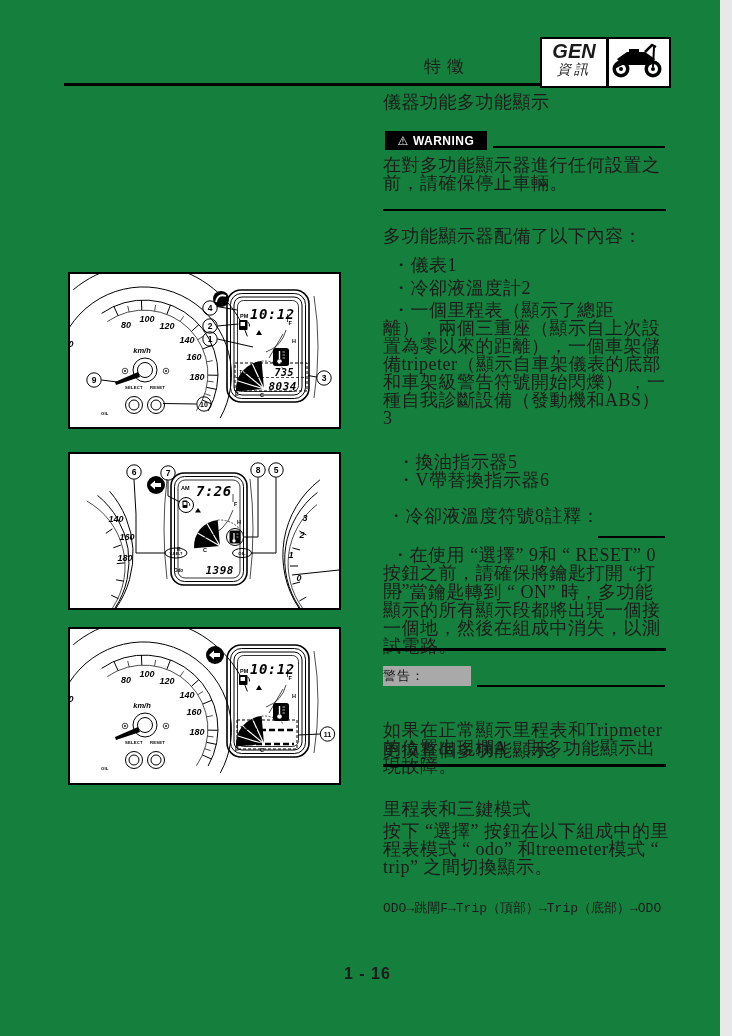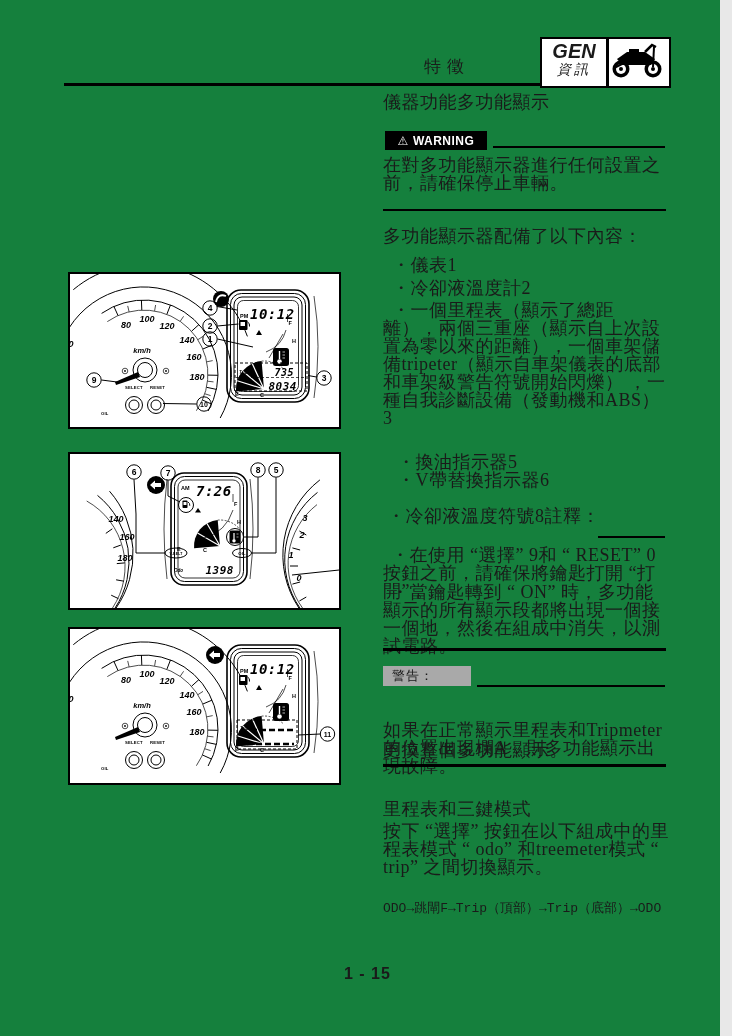--- a/index.html
+++ b/index.html
@@ -14,21 +14,21 @@
   .codebox{position:absolute;border:2px solid #000;background:#fff;}
   #gen-code{font-family:"Liberation Sans","DejaVu Sans",sans-serif;font-weight:bold;font-size:20px;line-height:20px;text-align:center;margin-top:2px;}
   #gen-label{font-size:14px;text-align:center;line-height:18px;letter-spacing:3px;}
   
   #warn-badge{position:absolute;left:385px;top:131px;width:102px;height:19px;background:#000;color:#fff;
     display:flex;align-items:center;justify-content:center;gap:4px;
     font-family:"Liberation Sans","DejaVu Sans",sans-serif;font-weight:bold;font-size:12px;letter-spacing:.5px;}
   #warn-badge .tri{font-size:12px;line-height:12px;}
   
   #caution-box{position:absolute;left:383px;top:666px;width:88px;height:20px;background:#a9a9a9;
-    font-size:13px;line-height:20px;padding-left:9px;box-sizing:border-box;letter-spacing:1px;}
+    font-size:13px;line-height:20px;box-sizing:border-box;letter-spacing:1px;}
   #page-num{font-family:"Liberation Sans","DejaVu Sans",sans-serif;font-weight:bold;font-size:16px;letter-spacing:1px;}
   
   .diag{position:absolute;left:68px;width:273px;border:2px solid #000;background:#fff;box-sizing:border-box;}
   .diag svg{display:block;}
   svg text{fill:#000;}
   .num{font-family:"Liberation Sans","DejaVu Sans",sans-serif;font-weight:bold;font-style:italic;font-size:9px;}
   .unit{font-family:"Liberation Sans","DejaVu Sans",sans-serif;font-weight:bold;font-style:italic;font-size:7.5px;}
   .tiny{font-family:"Liberation Sans","DejaVu Sans",sans-serif;font-weight:bold;font-size:4.2px;letter-spacing:.2px;}
   .lbl{font-family:"Liberation Sans","DejaVu Sans",sans-serif;font-weight:bold;font-size:5.5px;}
   .lcdlbl{font-family:"Liberation Sans","DejaVu Sans",sans-serif;font-weight:bold;font-style:italic;font-size:4.5px;}
@@ -99,21 +99,21 @@
   <div class="rule" style="left:477px;top:685px;width:188px;height:2px;"></div>
   <div class="abs cjk rcol" style="left:383px;top:693px;margin-top:28px;">如果在正常顯示里程表和Tripmeter的位置出現欄A，則多功能顯示出現故障。</div>
   <div class="abs cjk rcol" style="left:383px;top:741px;">更換整個多功能顯示。</div>
 
   <div class="rule" style="left:383px;top:764px;width:283px;height:3px;"></div>
 
   <div class="abs cjk rcol" style="left:383px;top:822px;">按下 “選擇” 按鈕在以下組成中的里程表模式 “ odo” 和treemeter模式 “ trip” 之間切換顯示。</div>
   <div class="abs cjk rcol" style="left:383px;top:800px;">里程表和三鍵模式</div>
   <div class="abs cjk rcol" style="left:383px;top:900px;font-family:'Liberation Mono','DejaVu Sans Mono',monospace;font-size:13px;letter-spacing:0;">ODO→跳閘F→Trip（頂部）→Trip（底部）→ODO</div>
 
-  <div class="abs" id="page-num" style="left:344px;top:965px;">1 - 15</div>
+  <div class="abs" id="page-num" style="left:344px;top:965px;">1 - 16</div>
 
   <div class="diag" style="top:272px;height:157px;">
   <svg width="269" height="153" viewBox="0 0 269 153">
 
     <g>
       <path class="ln" d="M3.3,15.7 A110,110 0 0 1 177.4,62.4"></path>
       <path class="ln" d="M-0.6,53.4 A88,88 0 0 1 150.2,144"></path>
       <path class="ln" d="M31.6,39.4 A74,74 0 0 1 138.1,137"></path>
       <path class="thin" d="M37.3,47.6 A64,64 0 0 1 126.4,136.7"></path>
       <path class="ln" d="M48,41.5 L43.9,32.4 M71.8,36 L71.4,26 M96.9,40.2 L100.5,30.9 M121.6,57.2 L129,50.5 M132.9,75 L142.1,71.1 M138,101.1 L148,101.3 M136.6,113.3 L146.4,115.4 M132.5,126 L141.6,130.1"></path>

